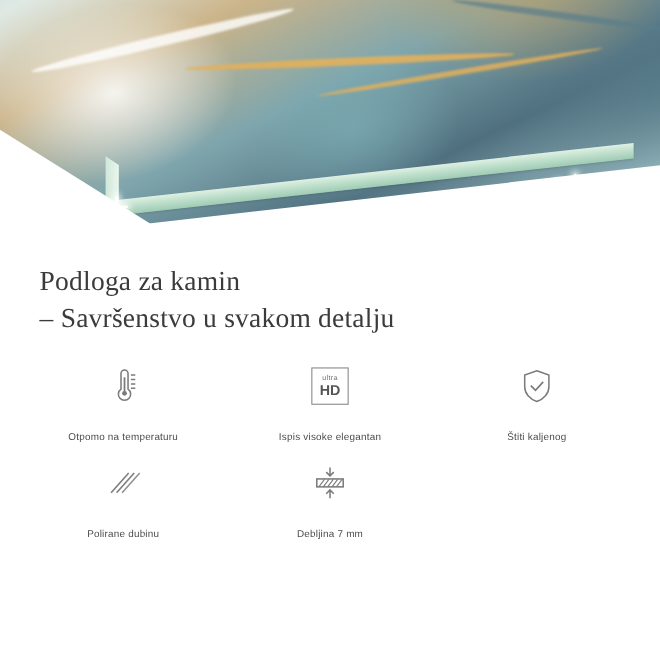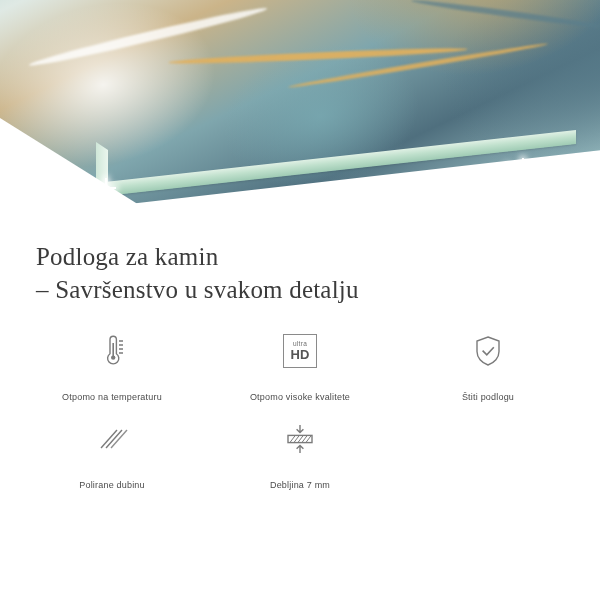--- a/index.html
+++ b/index.html
@@ -237,31 +237,31 @@
       <div class="cap">Otpomo na temperaturu</div>
     </div>
 
     <div class="feature">
       <div class="ico">
         <div class="hd-badge">
           <div class="u">ultra</div>
           <div class="b">HD</div>
         </div>
       </div>
-      <div class="cap">Otpomo visoke kvalitete</div>
+      <div class="cap">Ispis visoke elegantan</div>
     </div>
 
     <div class="feature">
       <div class="ico">
         <svg width="40" height="40" viewBox="0 0 40 40" fill="none" stroke="#7b7b7b" stroke-width="1.4">
           <path d="M20 6l11 4v10.5c0 6.2-4.6 11.3-11 13.5-6.4-2.2-11-7.3-11-13.5V10l11-4z"></path>
           <path d="M14.6 19.6l4.2 4.2 7-7.6" stroke-width="1.6"></path>
         </svg>
       </div>
-      <div class="cap">Štiti podlogu</div>
+      <div class="cap">Štiti kaljenog</div>
     </div>
 
 
     <div class="feature">
       <div class="ico">
         <svg width="40" height="40" viewBox="0 0 40 40" fill="none" stroke="#7b7b7b" stroke-width="1.4">
           <path d="M9 29L25 11"></path>
           <path d="M14 29L30 11"></path>
           <path d="M19 29L35 11" opacity="0.85"></path>
           <path d="M9 29h26" opacity="0.0"></path>

